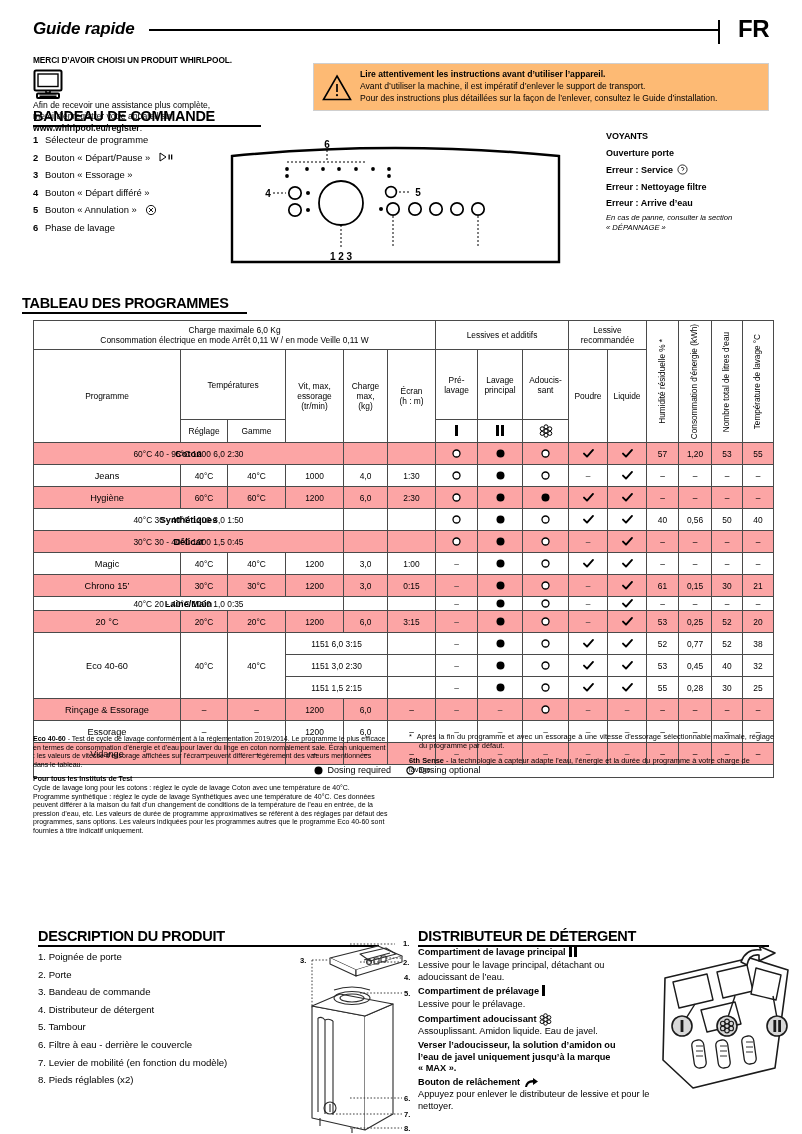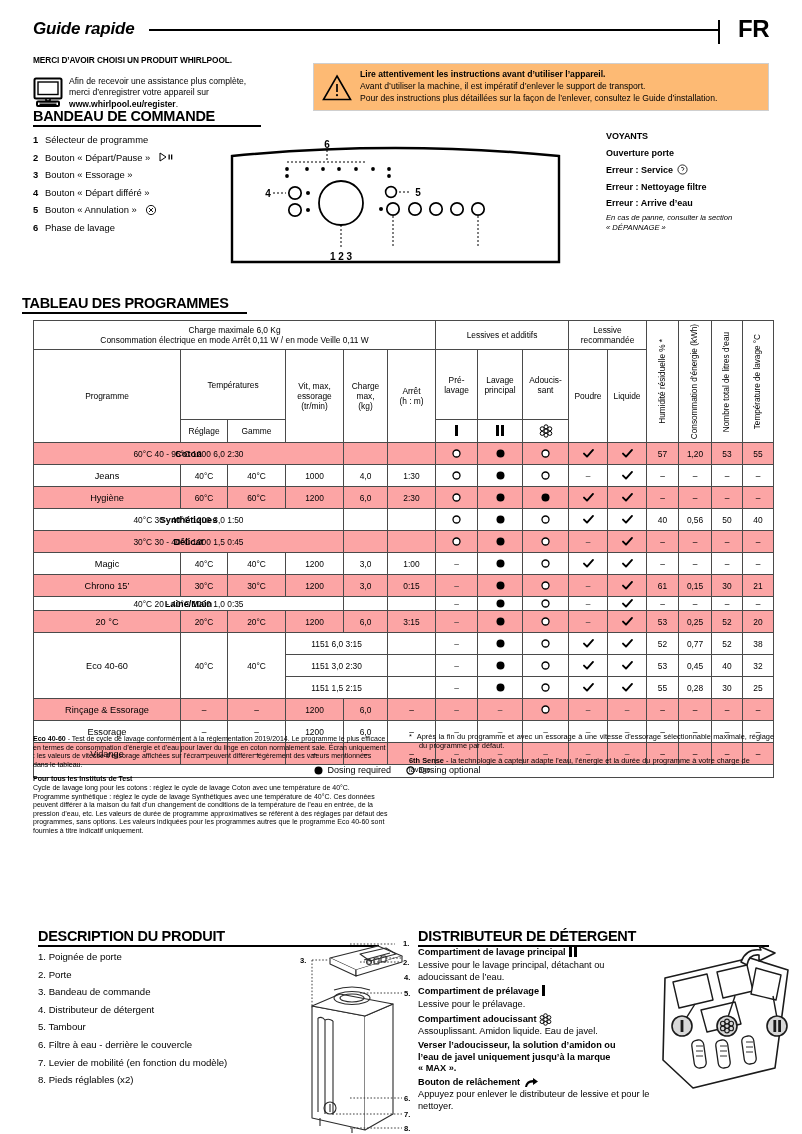--- a/index.html
+++ b/index.html
@@ -17,21 +17,21 @@
   
   .hdr{position:absolute;left:33px;top:14px;width:736px;height:30px;display:flex;align-items:center;}
   .hdr-title{font-style:italic;font-weight:bold;font-size:17px;letter-spacing:-.2px;white-space:nowrap;}
   .hdr-rule{flex:1;height:0;border-top:2px solid #000;margin:0 0 0 14px;position:relative;top:1px;}
   .hdr-rule:after{content:"";position:absolute;right:0;top:-11px;width:0;height:24px;border-left:2px solid #000;}
   .hdr-lang{font-weight:bold;font-size:24px;margin-left:18px;letter-spacing:-.5px;}
 
   
   .thanks{position:absolute;left:33px;top:55px;width:275px;}
   .thanks-title{font-weight:bold;font-size:8.3px;letter-spacing:-.1px;white-space:nowrap;}
-  .thanks-body{display:flex;gap:6px;margin-top:11px;}
+  .thanks-body{display:flex;margin-top:3px;flex-direction:column;}
   .monitor-icon{flex:0 0 auto;width:30px;height:31px;margin-top:1px;}
   .thanks-lines{font-size:8.6px;line-height:11.4px;}
   .thanks-lines b{font-weight:bold;}
 
   
   .warn{position:absolute;left:313px;top:55px;width:456px;height:48px;
         border:1px solid #cfcfcf;background:#fdba74;display:flex;align-items:center;gap:8px;padding:0 8px;box-sizing:border-box;margin-top:8px;}
   .warn-icon{flex:0 0 auto;width:30px;height:27px;}
   .warn-txt{font-size:8.6px;line-height:11.8px;}
   .warn-txt .b{font-weight:bold;}
@@ -304,21 +304,21 @@
             <div>Vit, max,</div>
             <div>essorage</div>
             <div>(tr/min)</div>
           </td>
           <td rowspan="2" class="hdr-cell">
             <div>Charge</div>
             <div>max,</div>
             <div>(kg)</div>
           </td>
           <td rowspan="2" class="hdr-cell">
-            <div>Arrêt</div>
+            <div>Écran</div>
             <div>(h : m)</div>
           </td>
           <td class="hdr-cell">
             <div>Pré-</div>
             <div>lavage</div>
           </td>
           <td class="hdr-cell">
             <div>Lavage</div>
             <div>principal</div>
           </td>

